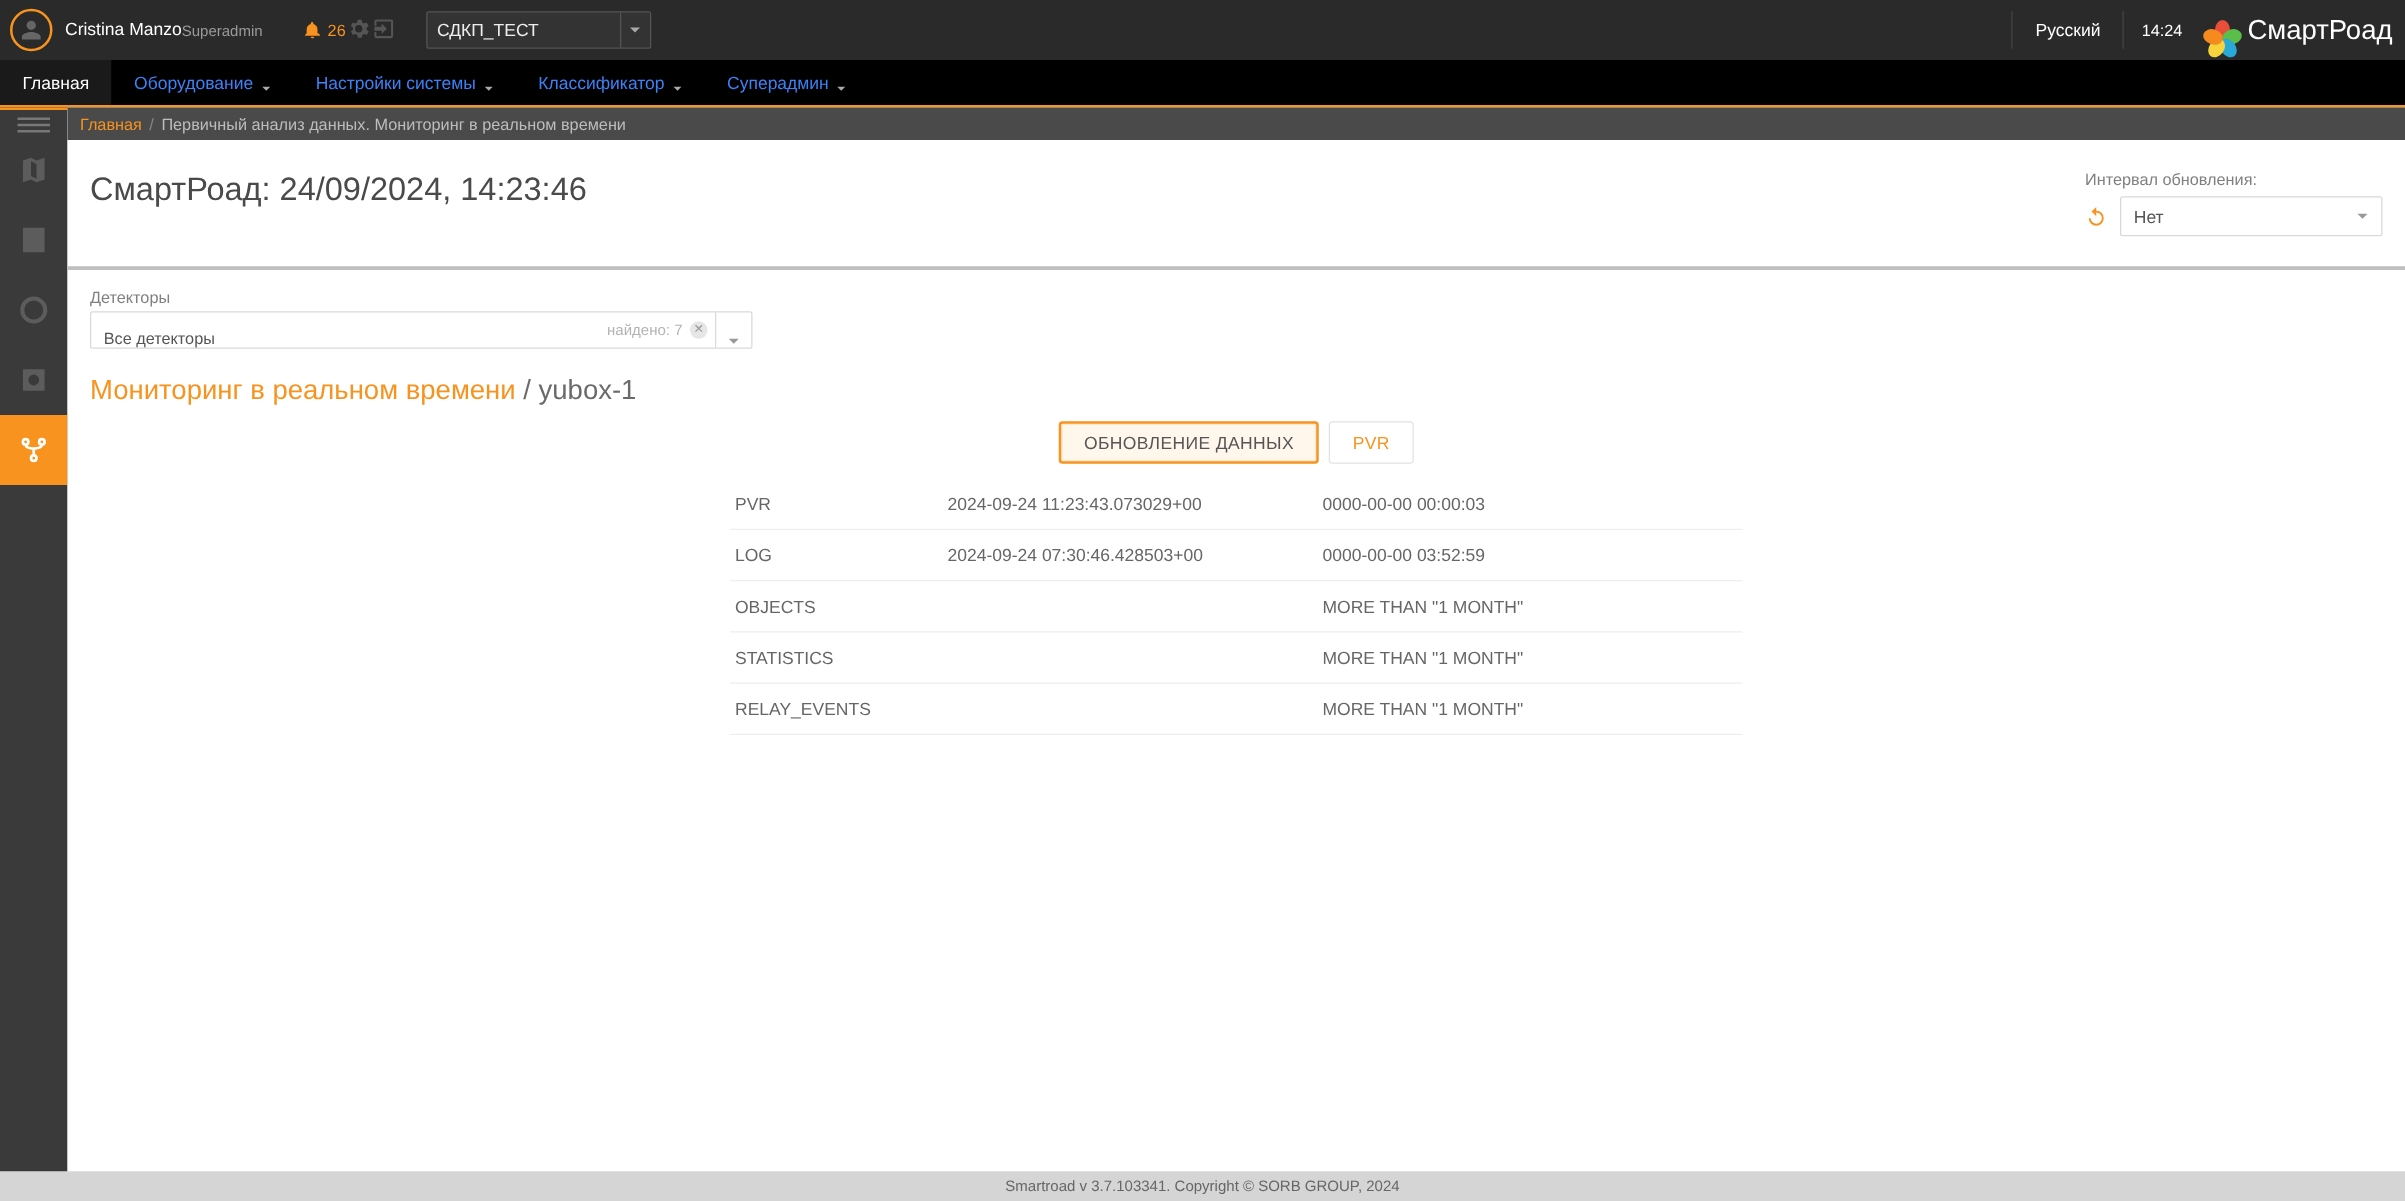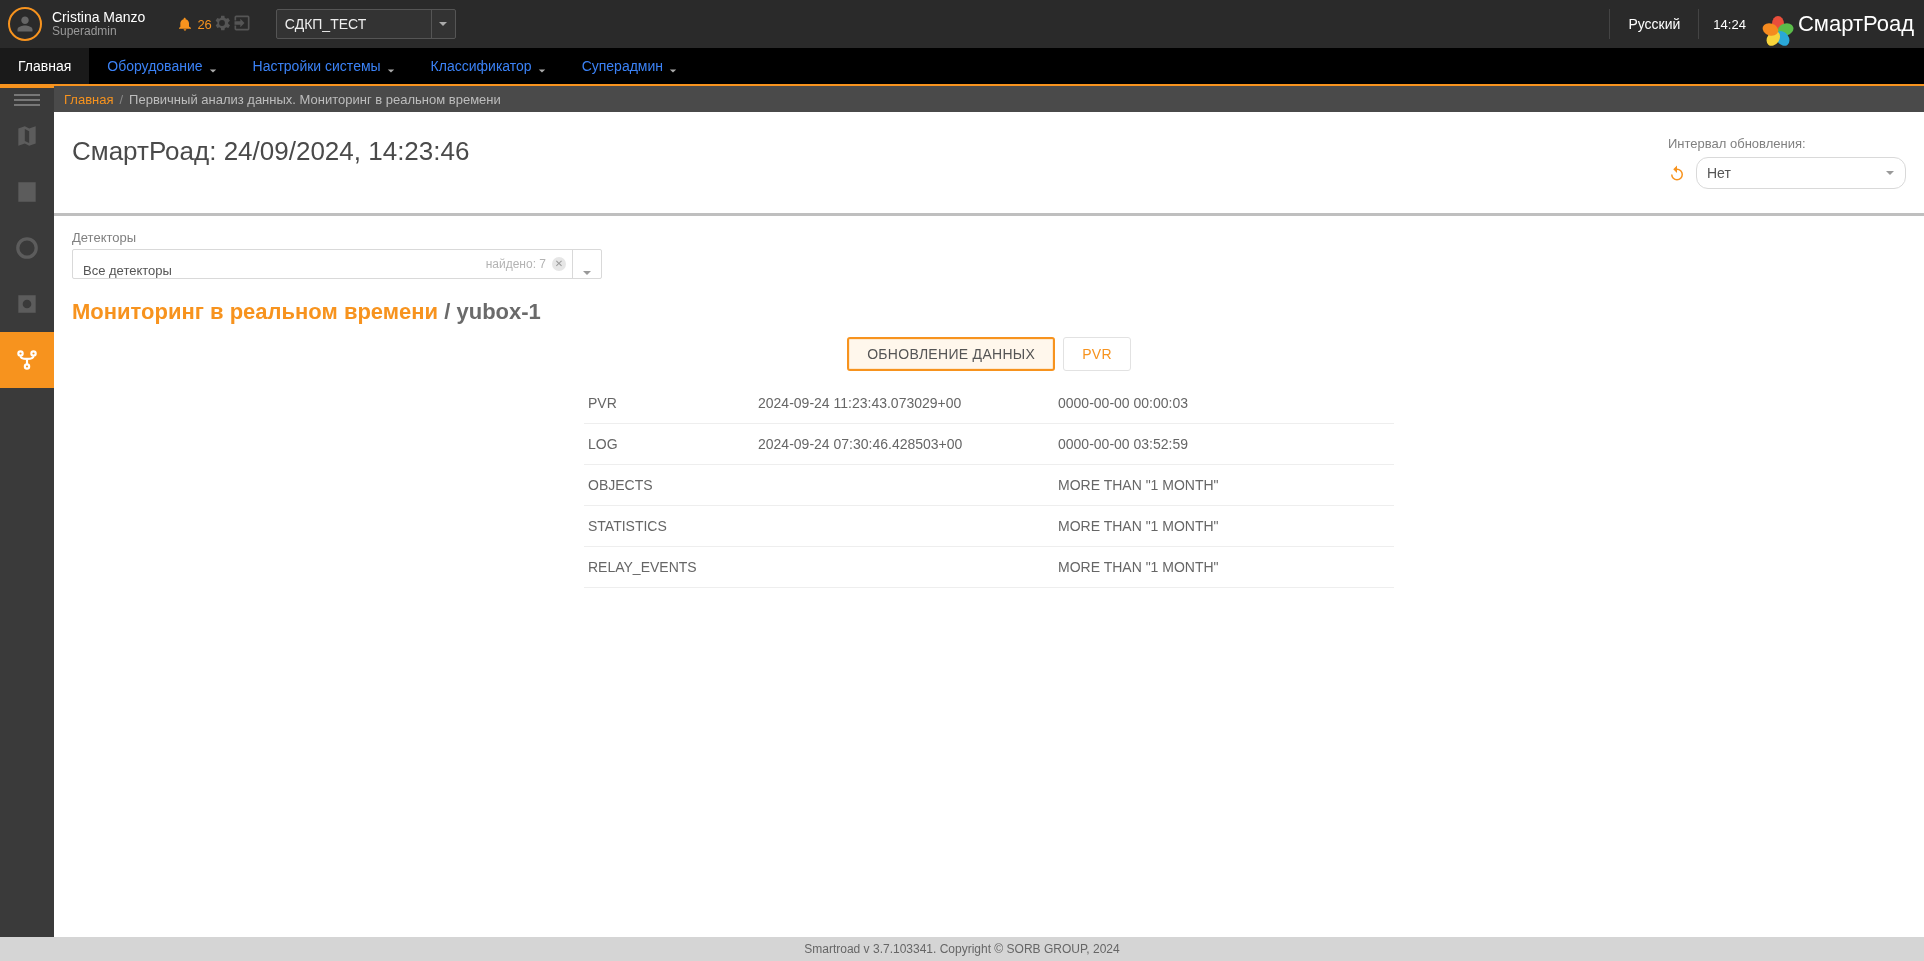--- a/index.html
+++ b/index.html
@@ -32,21 +32,21 @@
     align-items:center;
     padding:0 10px 0 8px;
     color:#ccc;
   }
   .user-block{display:flex;align-items:center;gap:10px;}
   .avatar-ring{
     width:34px;height:34px;border:2px solid var(--orange);border-radius:50%;
     display:flex;align-items:center;justify-content:center;color:#888;
   }
   .avatar-ring svg{width:18px;height:18px;fill:#666;}
-  .user-text{display:flex;flex-direction:column;line-height:1.1;}
+  .user-text{display:flex;flex-direction:row;line-height:1.1;align-items:flex-end;}
   .user-name{color:#fff;font-size:14px;}
   .user-role{color:#9a9a9a;font-size:12px;}
   .top-icons{display:flex;align-items:center;margin-left:32px;}
   .bell{position:relative;display:flex;align-items:center;color:var(--orange);}
   .bell svg{width:16px;height:16px;fill:var(--orange);}
   .bell .count{color:var(--orange);font-size:13px;margin-left:4px;}
   .icon-grey svg{width:20px;height:20px;fill:#555;}
   .project-select{
     margin-left:24px;
     height:30px;width:180px;
@@ -110,21 +110,21 @@
     padding:24px 18px 24px 18px;border-bottom:3px solid #bfbfbf;
   }
   .updated{font-size:26px;font-weight:300;color:#4a4a4a;}
   .interval-label{font-size:13px;color:#808080;display:block;margin-bottom:6px;}
   .interval-wrap{display:flex;align-items:center;gap:10px;}
   .reload-ic{width:18px;height:18px;}
   .reload-ic svg{width:18px;height:18px;fill:var(--orange);}
   .select-box{
     width:210px;height:32px;border:1px solid var(--grey-border);
     display:flex;align-items:center;justify-content:space-between;
-    padding:0 10px;color:#555;border-radius:12px;background:#fff;
+    padding:0 10px;color:#555;border-radius:2px;background:#fff;
   }
   .select-box .chev svg{width:10px;height:10px;fill:#999;}
 
   .filters{padding:14px 18px 10px;}
   .field-label{font-size:13px;color:#808080;margin-bottom:4px;}
   .detector-select{
     width:530px;height:30px;border:1px solid var(--grey-border);
     display:flex;align-items:flex-end;border-radius:2px;background:#fff;
   }
   .detector-select .val{flex:1;padding:0 10px;color:#555;font-size:13px;}
@@ -134,21 +134,21 @@
   }
   .detector-select .found .xcirc{
     width:14px;height:14px;border-radius:50%;background:#e6e6e6;color:#999;
     font-size:10px;display:flex;align-items:center;justify-content:center;line-height:1;
   }
   .detector-select .dd{
     width:28px;display:flex;align-items:center;justify-content:center;
   }
   .detector-select .dd svg{width:10px;height:10px;fill:#999;}
 
-  .section-title{padding:10px 18px 6px;font-size:22px;font-weight:700;}
+  .section-title{padding:10px 18px 6px;font-size:22px;font-weight:400;}
   .section-title .mon{color:var(--orange);}
   .section-title .dev{color:#6a6a6a;}
 
   .tabs{display:flex;justify-content:center;gap:8px;margin:6px 0 6px;}
   .tab{
     height:34px;padding:0 18px;border:1px solid #e2e2e2;border-radius:3px;
     background:#fff;color:#777;font-size:14px;display:flex;align-items:center;cursor:pointer;
     letter-spacing:.3px;
   }
   .tab.active{

